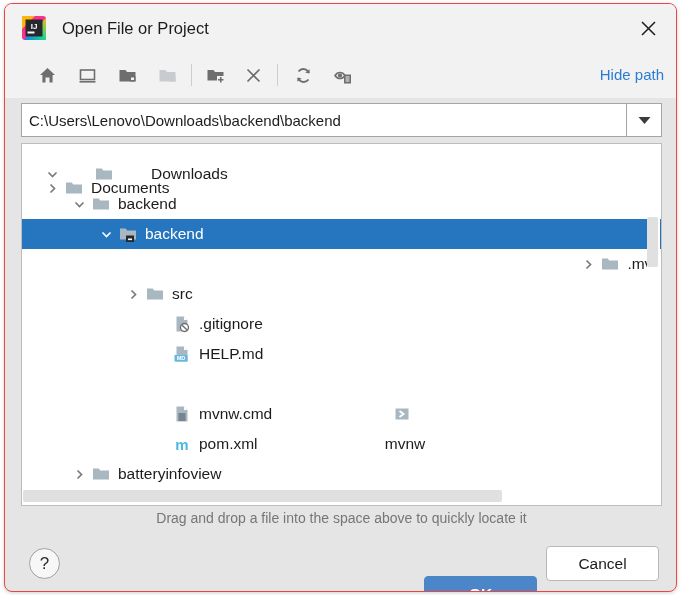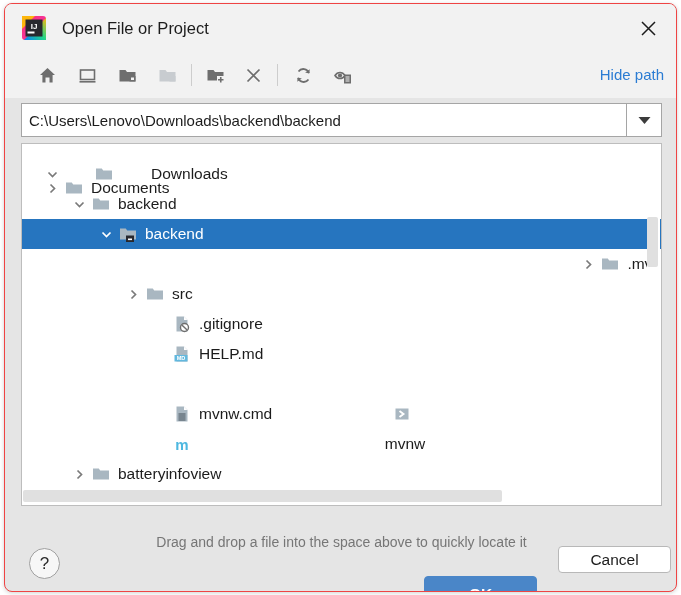--- a/index.html
+++ b/index.html
@@ -153,21 +153,21 @@
     width: 479px; height: 12px;
     background: #e0e0e0; border-radius: 2px;
     cursor: default;
   }
 
   
   #hint-text {
     position: absolute; left: 0; top: 506px;
     width: 673px;
     text-align: center;
-    font-size: 14px; color: #767676; margin-top: 24px;
+    font-size: 14px; color: #767676;
   }
 
   
   #footer { position: absolute; left: 0; top: 530px; width: 673px; height: 59px; }
   #help-btn {
     position: absolute; left: 24px; top: 14px;
     width: 31px; height: 31px;
     border: 1px solid #a0a0a0; border-radius: 50%;
     background: #f7f7f7;
     display: flex; align-items: center; justify-content: center;
@@ -179,27 +179,26 @@
     width: 113px; height: 35px;
     background: #4a86c8; border: 1px solid #4a86c8;
     border-radius: 4px;
     display: flex; align-items: center; justify-content: center;
     font-size: 15.5px; font-weight: bold; color: #ffffff;
     cursor: default;
     margin-top: 30px;
   }
   #cancel-btn {
     position: absolute; left: 541px; top: 12px;
-    width: 113px; height: 27px;
+    width: 113px; height: 35px;
     background: #ffffff; border: 1px solid #b8b8b8;
     border-radius: 4px;
     display: flex; align-items: center; justify-content: center;
     font-size: 15.5px; color: #1c1c1c;
     cursor: default;
-    margin-left: 12px;
   }
 </style>
 </head>
 <body>
 
 <div id="dialog">
 
   <div id="titlebar">
     <div id="app-logo">
       <svg width="26" height="26" viewBox="0 0 26 26">
@@ -439,20 +438,21 @@
           </span>
           <span class="row-label">mvnw.cmd</span>
         </div>
         <div class="tree-row" style="top: 285px; padding-left: 127px;">
           <span class="row-arrow"></span>
           <span class="row-icon">
             <svg width="18" height="18" viewBox="0 0 18 18">
               <text x="9" y="14.5" fill="#4eb8e0" font-size="15" font-family="'Liberation Sans',sans-serif" font-weight="bold" text-anchor="middle">m</text>
             </svg>
           </span>
+          <span class="row-label">pom.xml</span>
         </div>
         <div class="tree-row" style="top: 315px; padding-left: 46px;">
           <span class="row-arrow">
             <svg width="11" height="11" viewBox="0 0 11 11">
               <path d="M3.5 1.5 L7.5 5.5 L3.5 9.5" fill="none" stroke="#7a7a7a" stroke-width="1.7"></path>
             </svg>
           </span>
           <span class="row-icon">
             <svg width="18" height="18" viewBox="0 0 18 18">
               <path d="M1 3.5 L6.8 3.5 L8.2 5.5 L17 5.5 L17 14.5 L1 14.5 Z" fill="#a9b7c1"></path>

